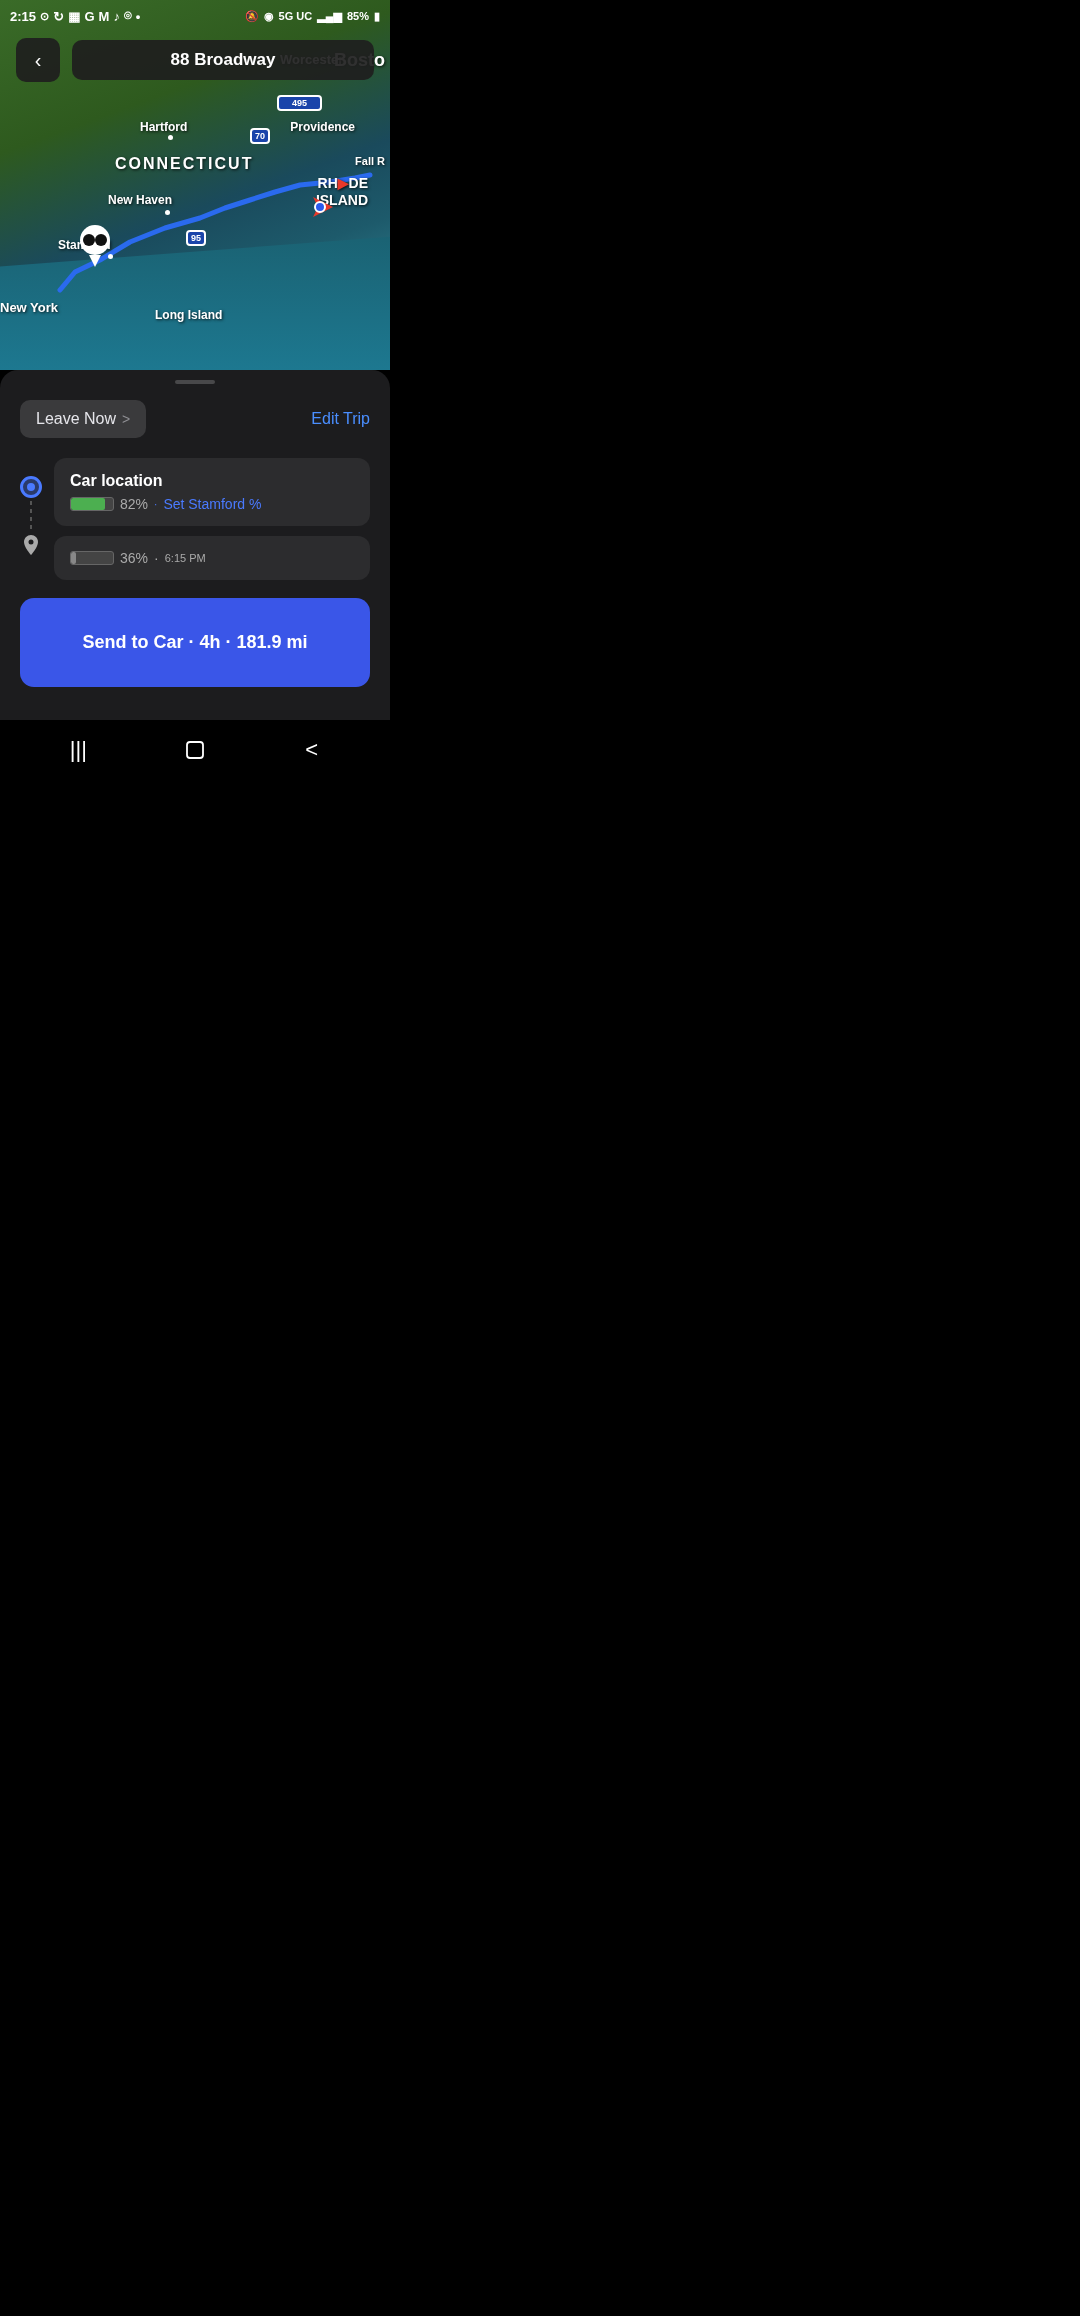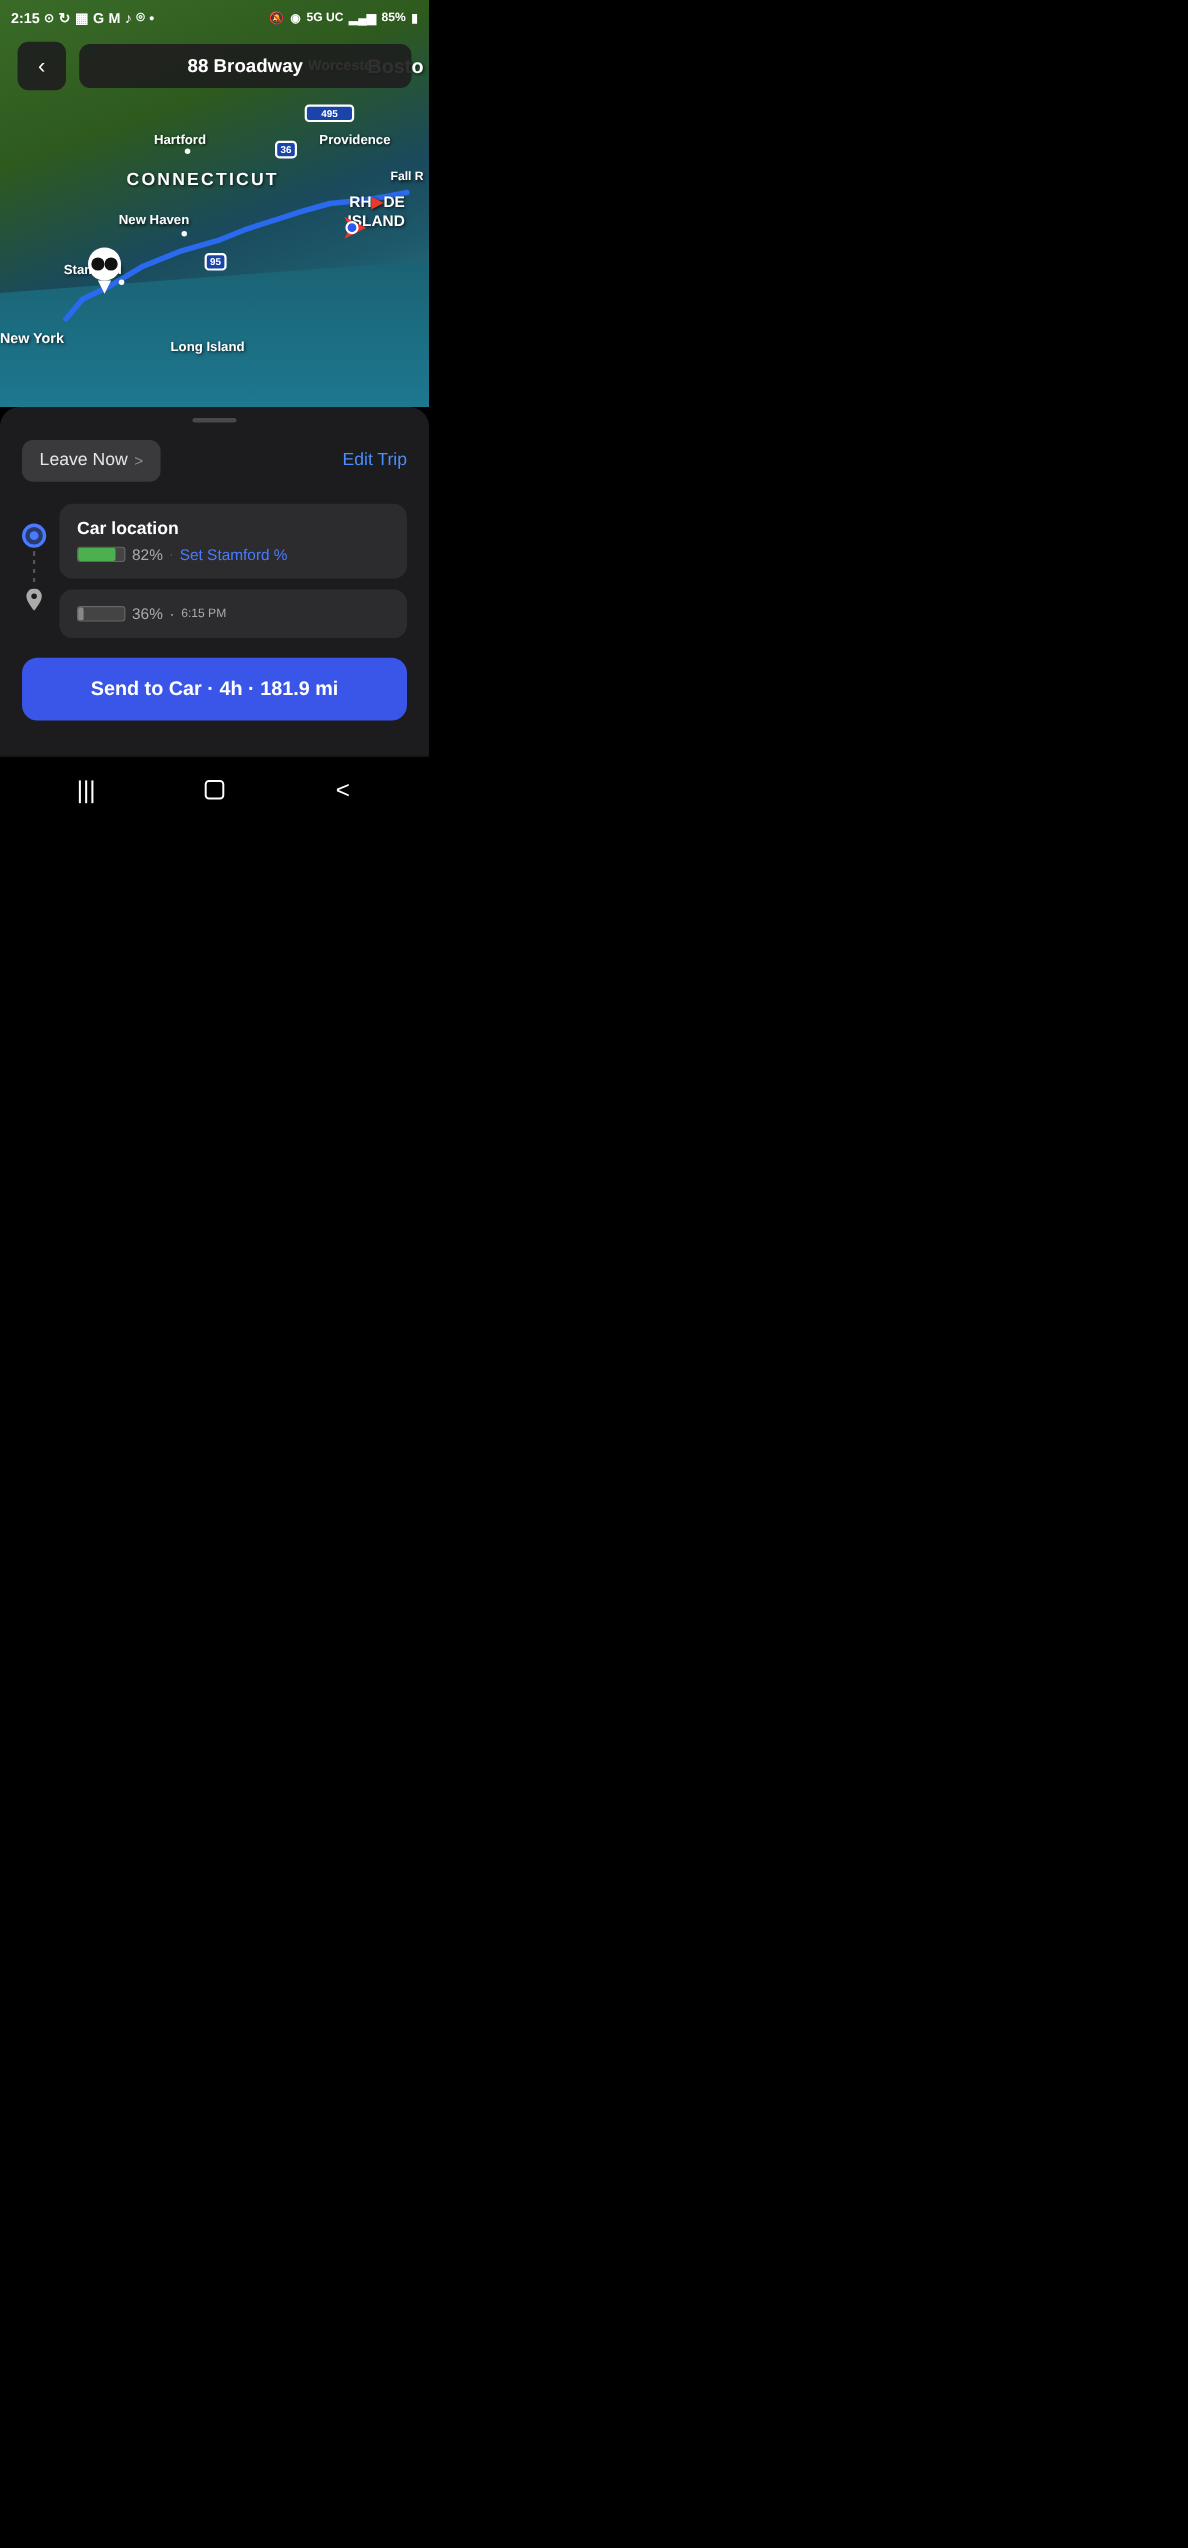--- a/index.html
+++ b/index.html
@@ -455,21 +455,21 @@
     }
     .card-dot-sep {
       color: #aaa;
       font-size: 14px;
     }
 
     
     .send-btn {
       background: #3a56e8;
       border-radius: 14px;
-      padding: 18px;
+      padding: 34px;
       text-align: center;
       color: #fff;
       font-size: 18px;
       font-weight: 600;
       cursor: pointer;
       margin-bottom: 12px;
     }
 
     
     .cancel-btn {
@@ -554,21 +554,21 @@
     <div class="map-label newyork">New York</div>
     <div class="map-label longisland">Long Island</div>
     <div class="map-label rhodeisland" style="text-align:right;">RH<span style="color:#e8392a">▶</span>DE<br>ISLAND</div>
     <div class="map-label providence">Providence</div>
     <div class="map-label fallriver">Fall R</div>
 
     <div class="highway-badge i95">
       <span>95</span>
     </div>
     <div class="highway-badge i84">
-      <span>36</span>
+      <span>70</span>
     </div>
     <div class="highway-badge i495" style="width:45px;">
       <span>495</span>
     </div>
 
     <div class="map-dot dot-hartford"></div>
     <div class="map-dot dot-newhaven"></div>
     <div class="map-dot dot-stamford"></div>
 
     <div class="destination-pin">

